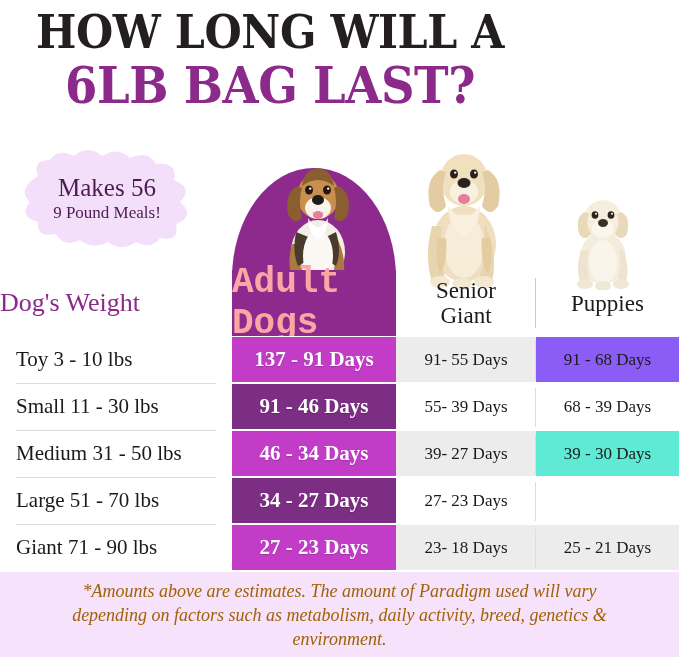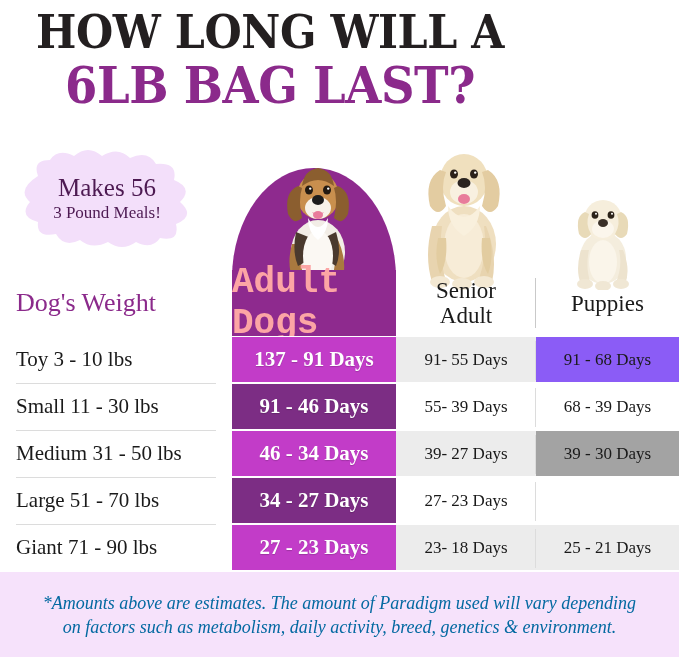--- a/index.html
+++ b/index.html
@@ -68,21 +68,21 @@
     position:absolute; left:0; top:270px; width:679px;
   }
   .row{display:flex;width:679px;position:relative;}
   .c-weight{width:232px;flex:0 0 232px;position:relative;}
   .c-adult{width:164px;flex:0 0 164px;position:relative;}
   .c-senior{width:140px;flex:0 0 140px;position:relative;}
   .c-puppy{width:143px;flex:0 0 143px;position:relative;}
 
   
   .hrow{height:66px;}
-  .hrow .c-weight{display:flex;align-items:center;padding-left:16px;box-sizing:border-box;}
+  .hrow .c-weight{display:flex;align-items:center;padding-left:0;box-sizing:border-box;}
   .h-weight{
     font-size:26px;color:#8B2A8B;font-family:"Liberation Serif", serif;
   }
   .hrow .c-adult{
     background:#8E2A8E;display:flex;align-items:center;justify-content:center;
   }
   .h-adult{font-size:36px;color:#fca5a5;font-family:Liberation Mono, monospace;font-weight:700;}
   .hrow .c-senior{display:flex;align-items:center;justify-content:center;text-align:center;}
   .hrow .c-puppy{display:flex;align-items:center;justify-content:center;text-align:center;}
   .h-plain{font-size:23px;color:#1a1a1a;line-height:25px;font-family:"Liberation Serif", serif;}
@@ -116,42 +116,42 @@
   .s-text{font-size:17px;color:#1a1a1a;font-family:"Liberation Serif", serif;}
   .celldiv{position:absolute;right:0;top:4px;width:1px;height:39px;background:#dcdcdc;}
 
   
   .footer{
     position:absolute;left:0;top:572px;width:679px;height:85px;
     background:#F6E2FB;
     display:flex;align-items:center;justify-content:center;
   }
   .footer p{
-    margin:0;padding:0 40px;text-align:center;
+    margin:0;padding:0 52px;text-align:center;
     font-family:"Liberation Serif", serif;
-    font-style:italic;font-size:18px;line-height:24px;color:#0369a1;
+    font-style:italic;font-size:18px;line-height:24px;color:#a16207;
   }
 </style>
 </head>
 <body>
 
 <div class="title-block">
   <div class="title-line1">HOW LONG WILL A</div>
   <div class="title-line2">6LB BAG LAST?</div>
 </div>
 
 <div class="badge">
   <svg width="186" height="104" viewBox="0 0 186 104">
     <path d="M24 30 Q18 14 36 14 Q44 2 60 10 Q74 -2 88 10 Q104 0 116 12 Q134 4 142 18
              Q164 16 160 34 Q180 42 166 56 Q182 70 162 78 Q166 96 146 92 Q138 104 122 96
              Q108 106 94 96 Q78 104 66 94 Q50 102 42 88 Q22 92 24 76 Q4 70 16 56 Q2 44 24 30 Z" fill="#F3DFFA"></path>
   </svg>
   <div class="badge-text">
     <div class="badge-l1">Makes 56</div>
-    <div class="badge-l2">3 Pound Meals!</div>
+    <div class="badge-l2">9 Pound Meals!</div>
   </div>
 </div>
 
 <div class="adult-col-top"></div>
 
 <div class="dog" style="left:272px;top:140px;width:92px;height:150px;">
   <svg width="92" height="150" viewBox="0 0 92 150">
 
     <ellipse cx="46" cy="112" rx="27" ry="32" fill="#F2EDE6"></ellipse>
     <path d="M20 104 Q14 126 22 142 L34 142 Q26 124 30 104 Z" fill="#A9793F"></path>
@@ -249,21 +249,21 @@
   <div class="row hrow">
     <div class="c-weight">
       <span class="h-weight">Dog's Weight</span>
     </div>
     <div class="c-adult">
       <span class="h-adult">Adult Dogs</span>
     </div>
     <div class="c-senior">
       <span class="h-plain">
         <span>Senior</span><br>
-        <span>Adult</span>
+        <span>Giant</span>
       </span>
       <span class="hdiv"></span>
     </div>
     <div class="c-puppy">
       <span class="h-plain">Puppies</span>
     </div>
   </div>
 
   <div id="rows-host">
       <div class="row drow">
@@ -302,21 +302,21 @@
           <span class="rowline"></span>
           <span class="w-text">Medium 31 - 50 lbs</span>
         </div>
         <div class="c-adult" style="background: rgb(194, 60, 200);">
           <span class="a-text">46 - 34 Days</span>
         </div>
         <div class="c-senior" style="background: rgb(236, 236, 236);">
           <span class="s-text">39- 27 Days</span>
           <span class="celldiv"></span>
         </div>
-        <div class="c-puppy" style="background: #a3a3a3;">
+        <div class="c-puppy" style="background: #5eead4;">
           <span class="s-text">39 - 30 Days</span>
         </div>
       </div>
       <div class="row drow">
         <div class="c-weight">
           <span class="rowline"></span>
           <span class="w-text">Large 51 - 70 lbs</span>
         </div>
         <div class="c-adult" style="background: rgb(124, 45, 132);">
           <span class="a-text">34 - 27 Days</span>

